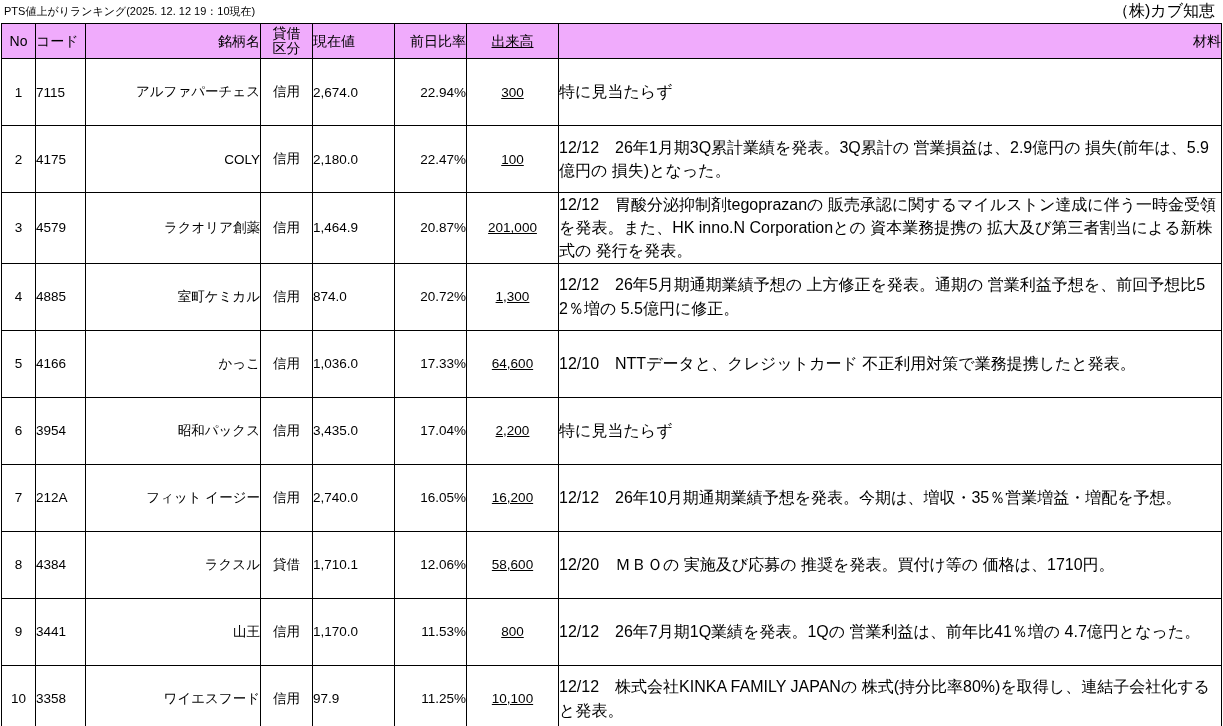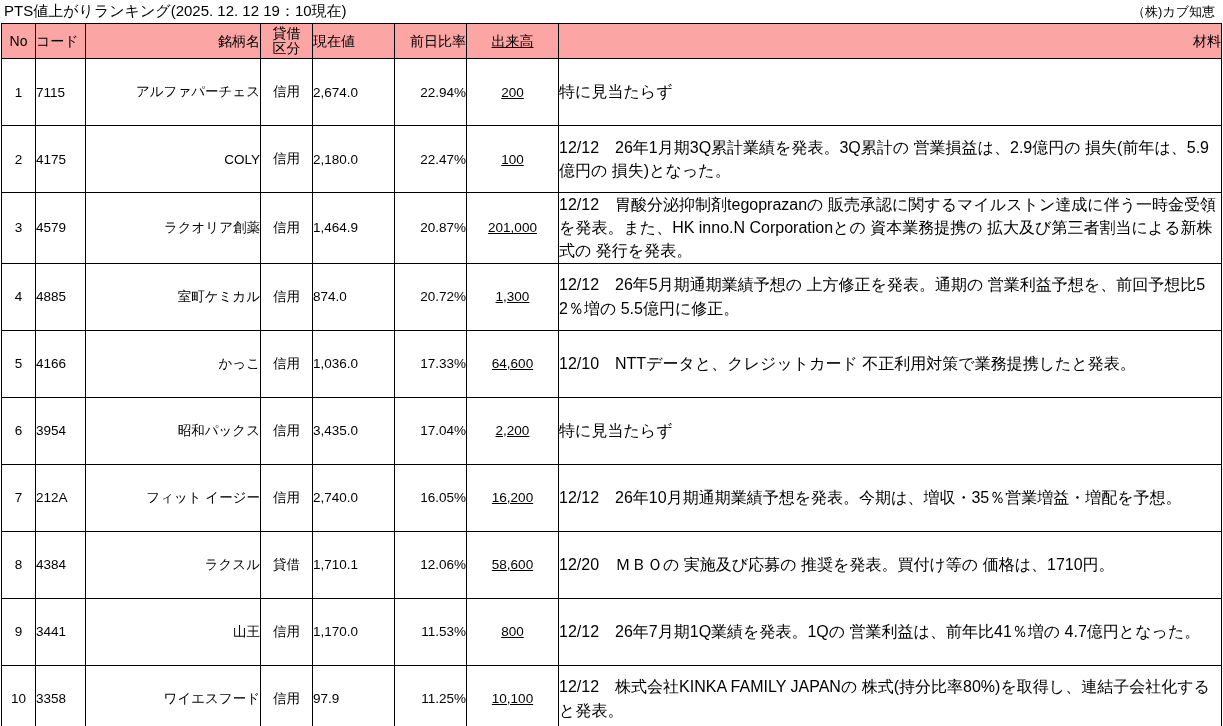--- a/index.html
+++ b/index.html
@@ -21,40 +21,40 @@
   }
   .title-bar {
     height: 23px;
     display: flex;
     align-items: center;
     justify-content: space-between;
     padding: 0 4px 0 4px;
     box-sizing: border-box;
   }
   .title-text {
-    font-size: 15px;
+    font-size: 11px;
     letter-spacing: 0px;
   }
   .title-right {
-    font-size: 13px;
+    font-size: 16px;
     padding-right: 4px;
   }
   table.rank {
     border-collapse: collapse;
     table-layout: fixed;
     width: 1221px;
     margin-left: 1px;
   }
   table.rank th, table.rank td {
     border: 1px solid #000000;
     padding: 0;
     vertical-align: middle;
   }
   thead th {
-    background: #fca5a5;
+    background: #f0abfc;
     font-weight: normal;
     font-size: 14px;
     height: 34px;
     text-align: center;
     line-height: 1.05;
   }
   thead th.two-line span {
     display: block;
   }
   tbody td {
@@ -114,21 +114,21 @@
       </tr>
     </thead>
     <tbody>
         <tr>
           <td class="c-no">1</td>
           <td class="c-code">7115</td>
           <td class="c-name">アルファパーチェス</td>
           <td class="c-kashi">信用</td>
           <td class="c-price">2,674.0</td>
           <td class="c-ratio">22.94%</td>
-          <td class="c-vol">200</td>
+          <td class="c-vol">300</td>
           <td class="c-note">
             <div class="note-inner">特に見当たらず</div>
           </td>
         </tr>
         <tr>
           <td class="c-no">2</td>
           <td class="c-code">4175</td>
           <td class="c-name">COLY</td>
           <td class="c-kashi">信用</td>
           <td class="c-price">2,180.0</td>

